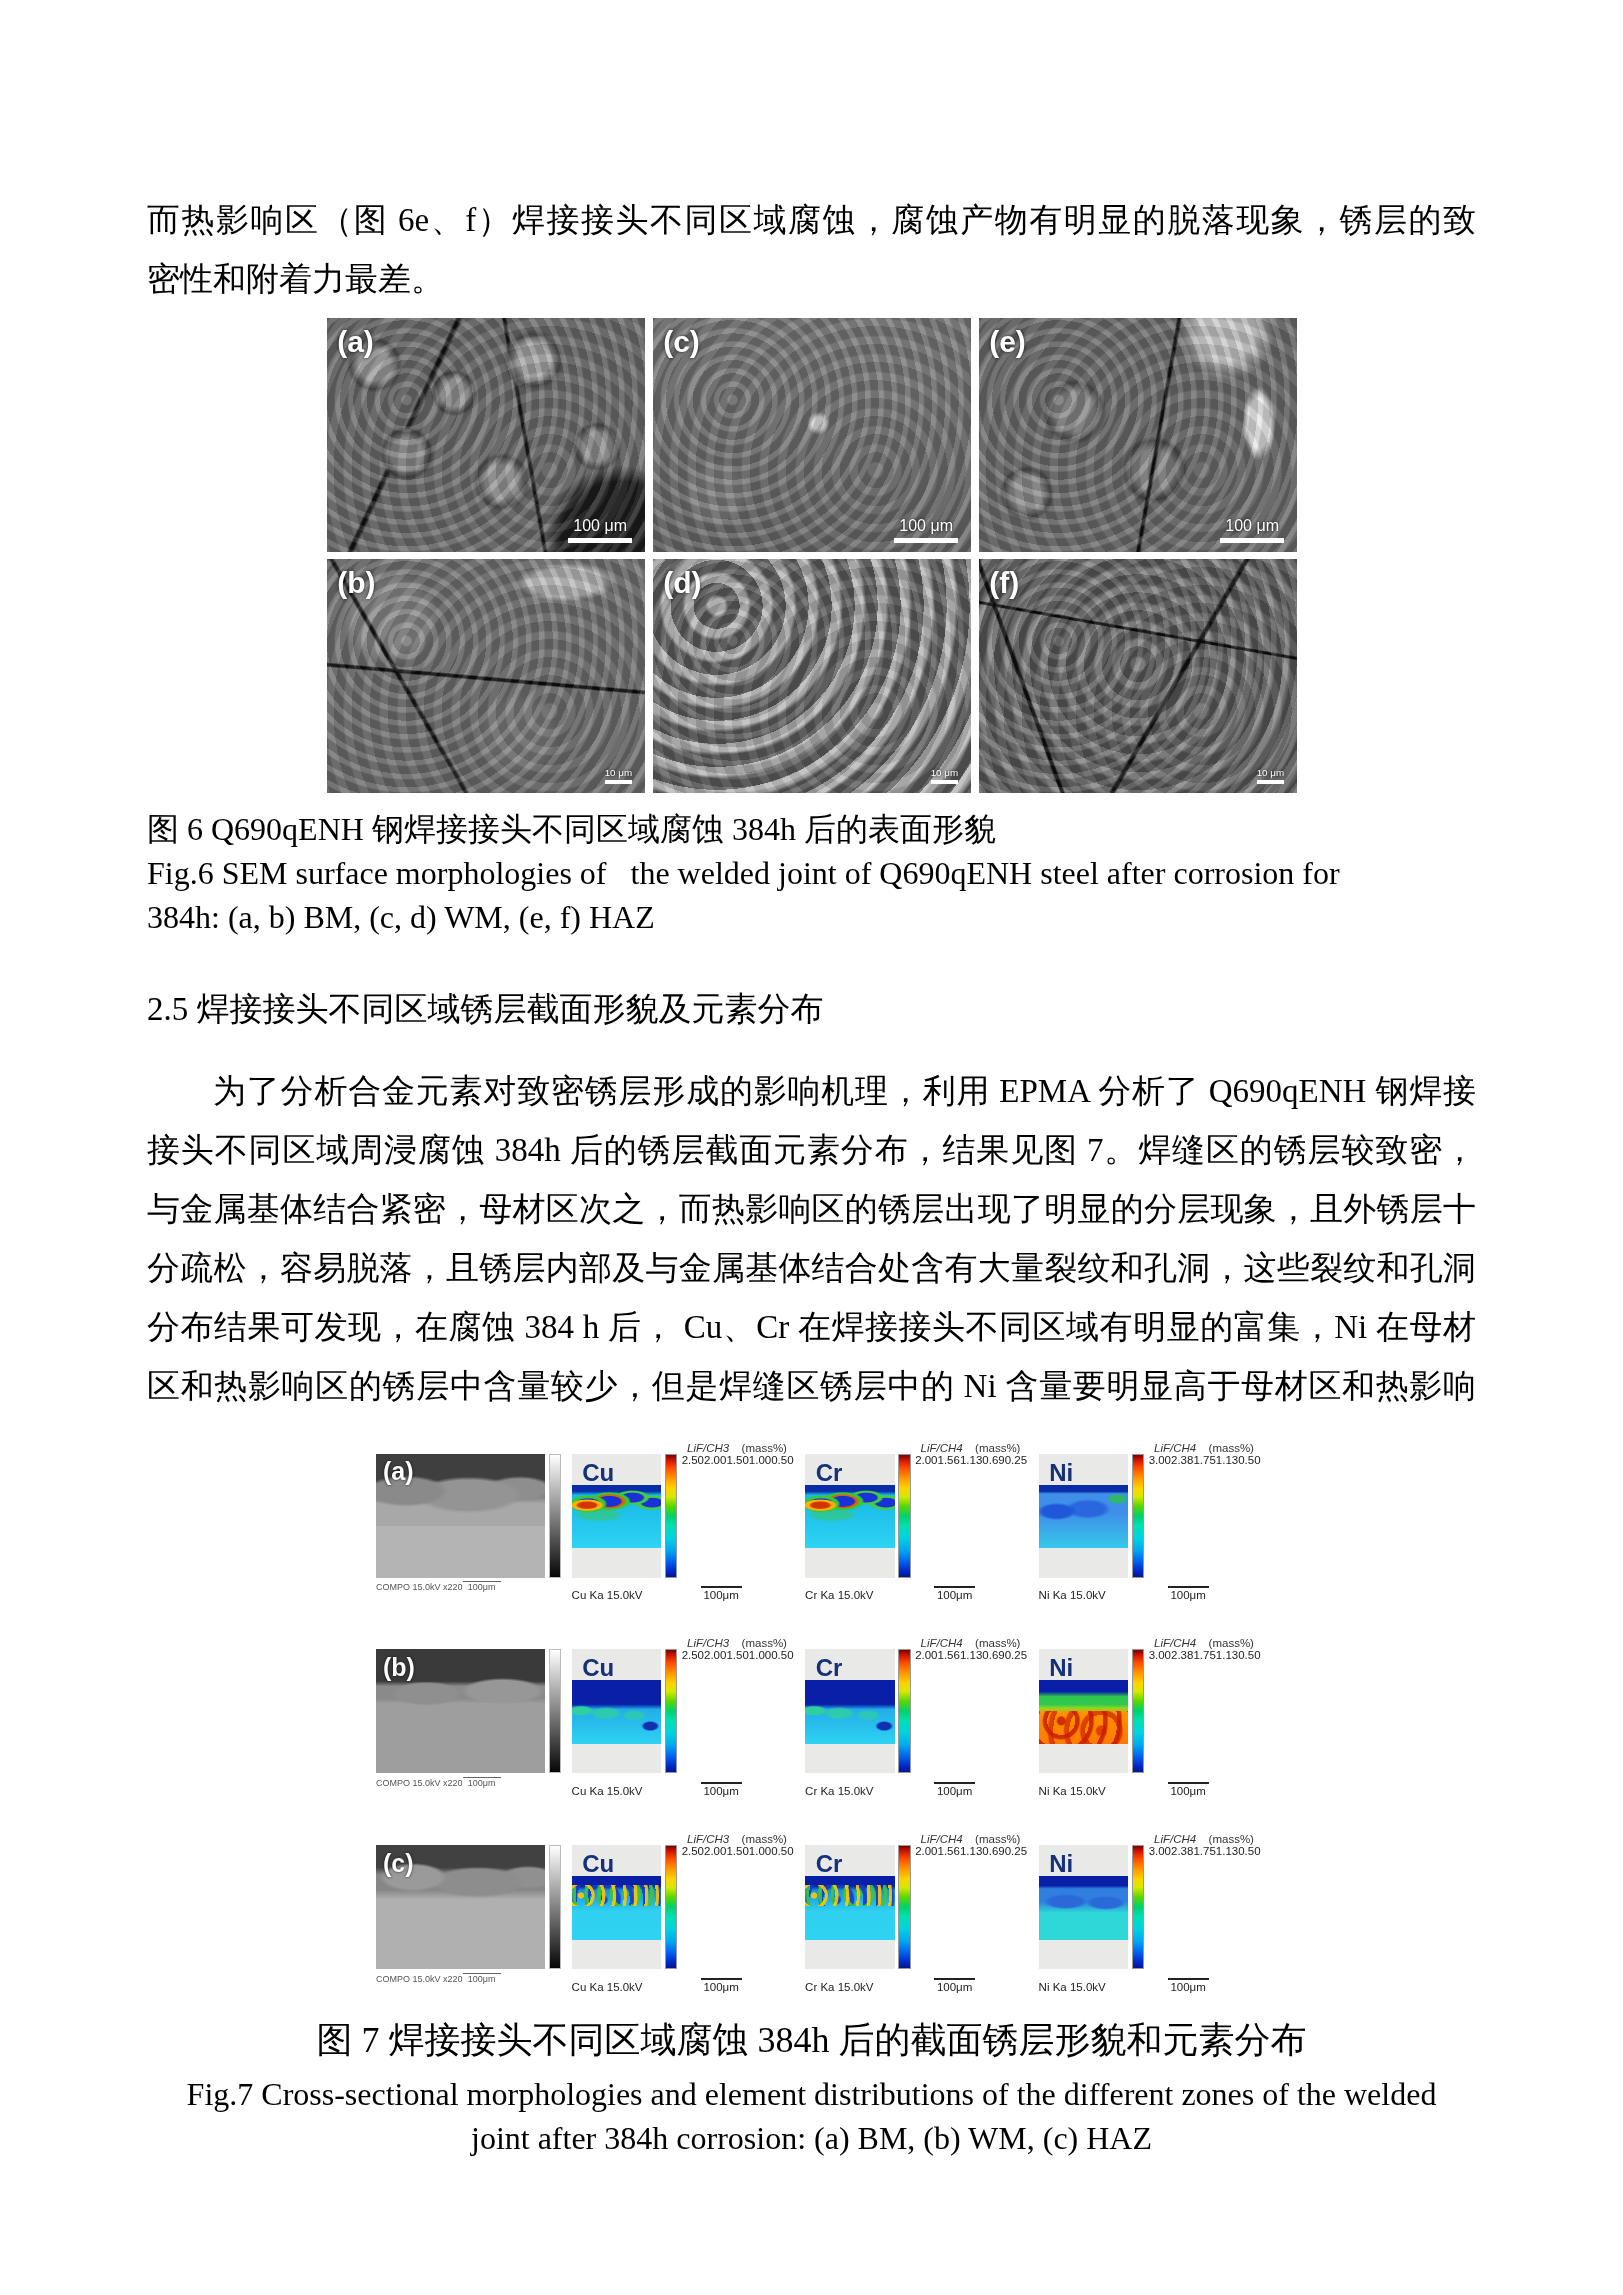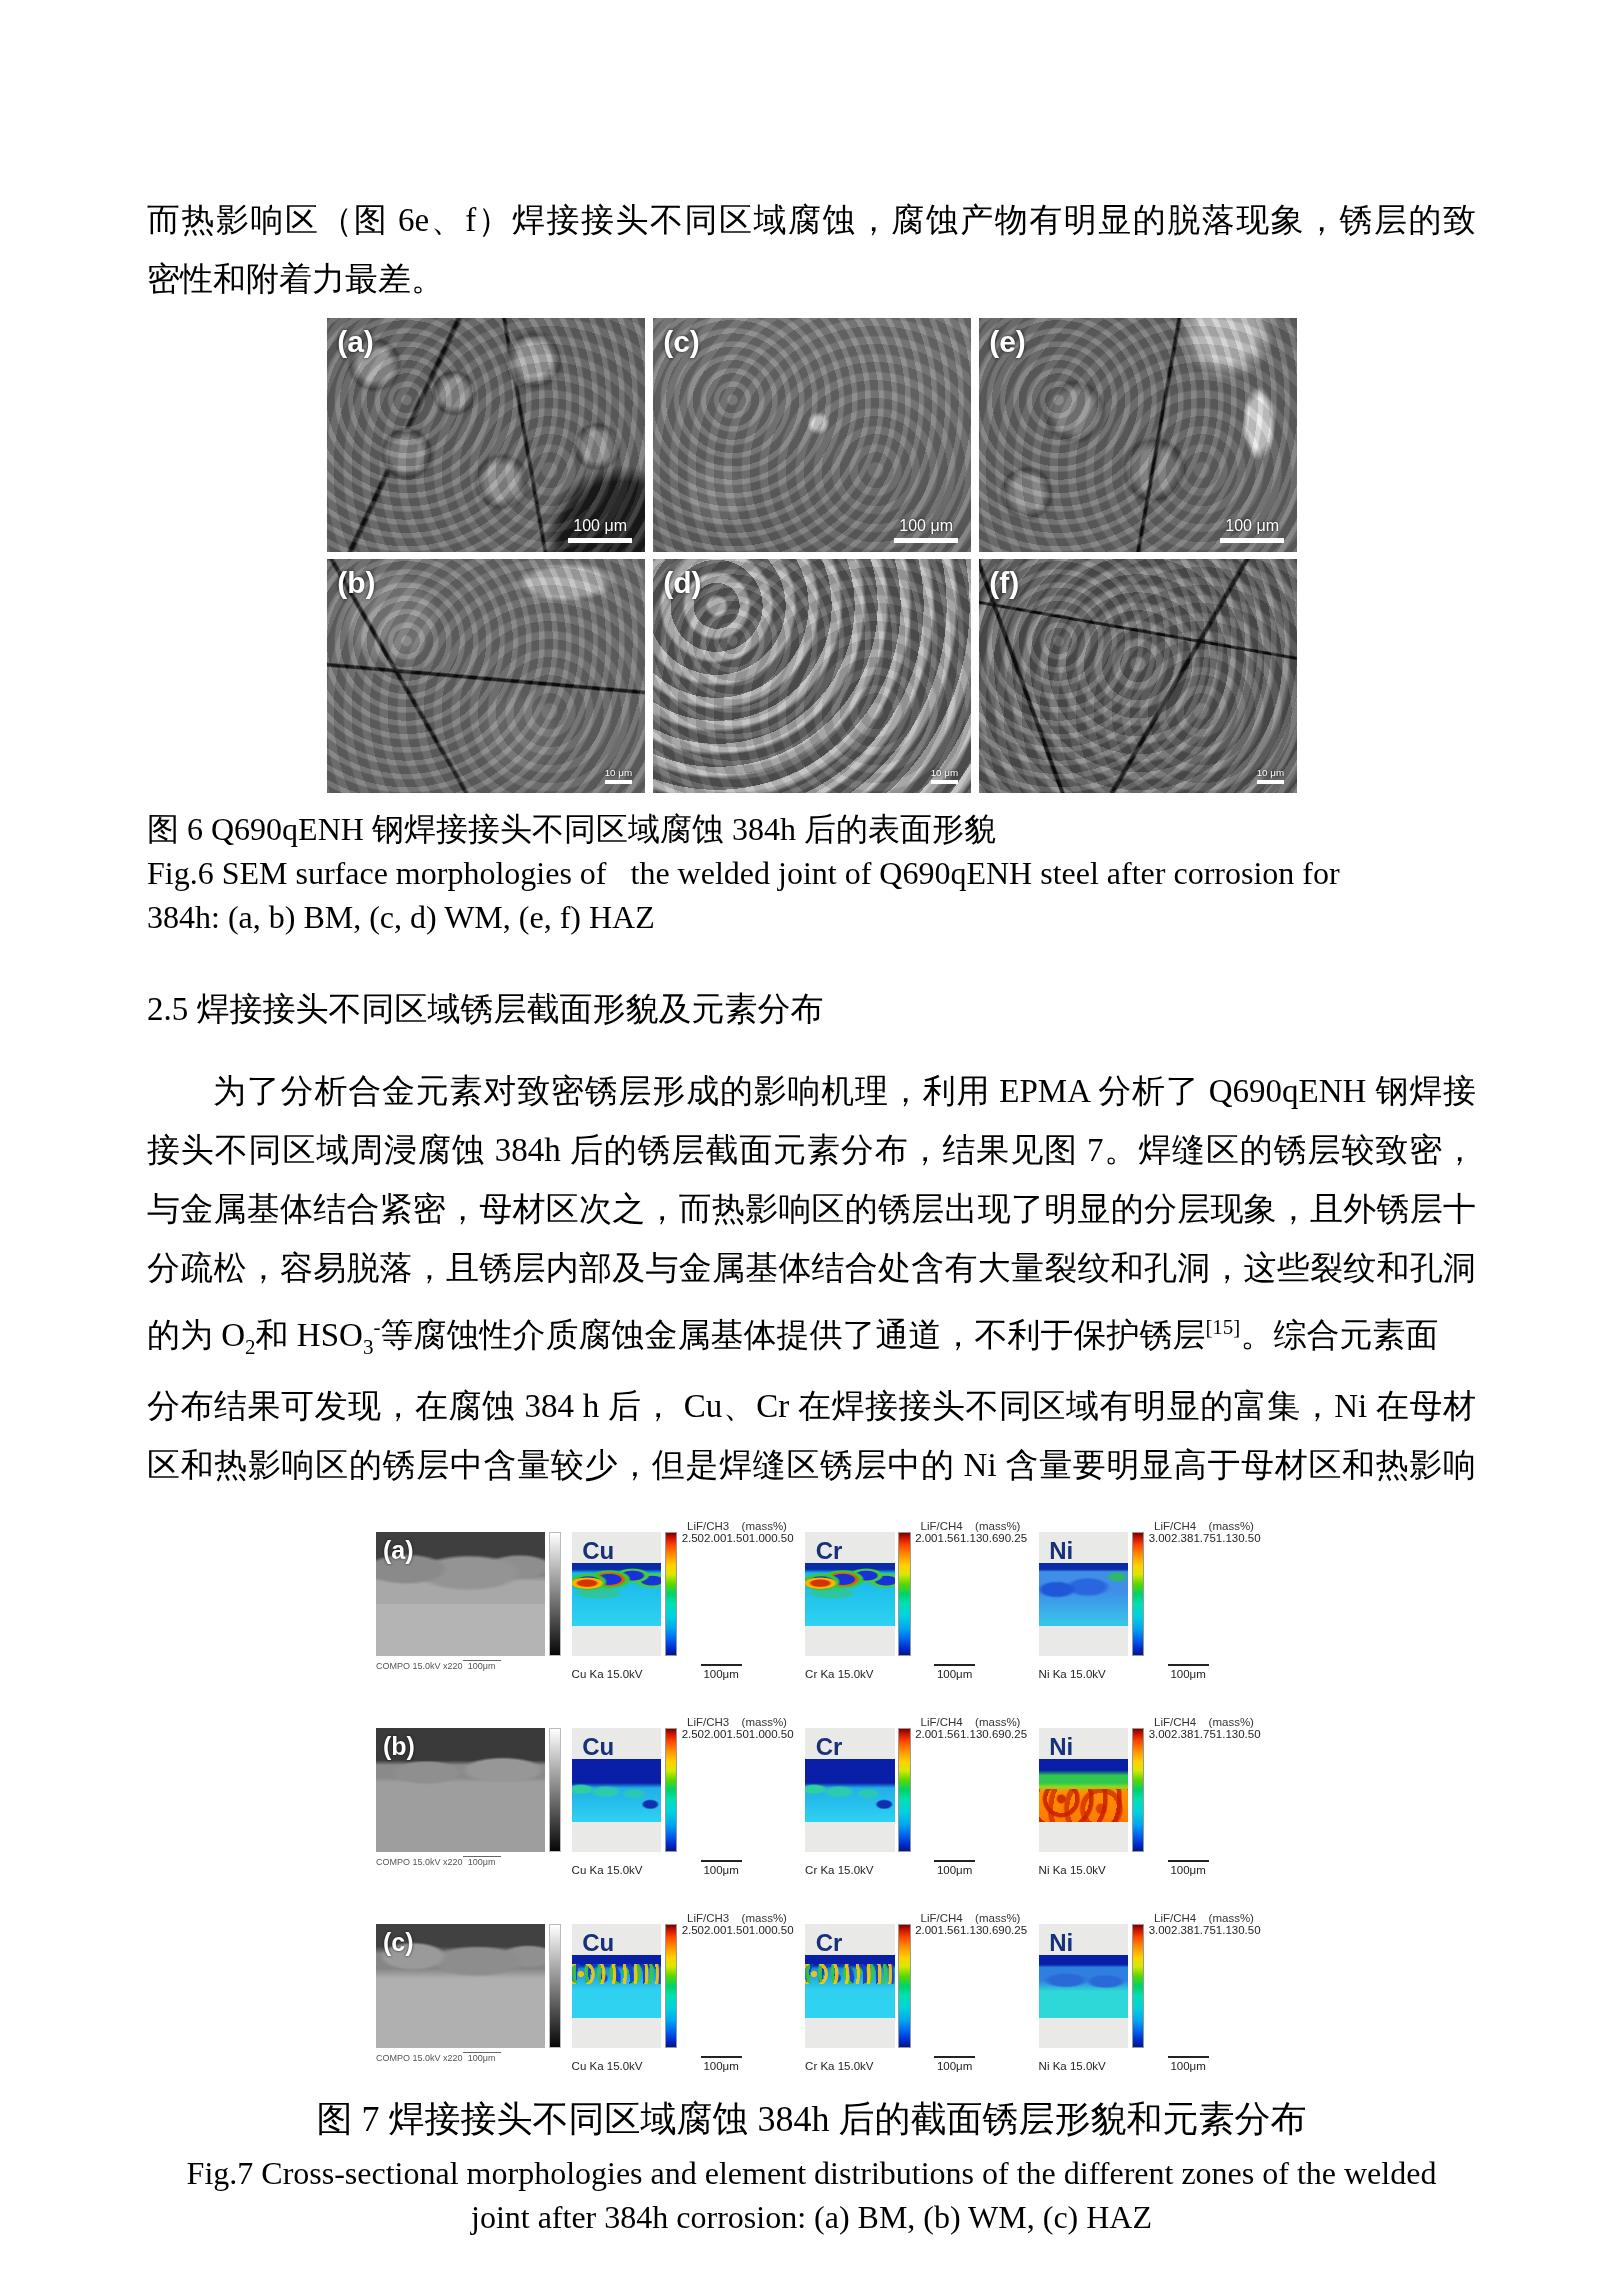--- a/index.html
+++ b/index.html
@@ -124,21 +124,21 @@
     font-family:"Liberation Sans","DejaVu Sans",sans-serif; font-size:9px; color:#555; margin-top:3.6px; }
   .sem-foot .sem-scale { text-align:center; border-top:0.9px solid #666; padding:0 5.3px; }
 
   .graybar { width:11.5px; height:124px; margin-left:4.4px; margin-right:10.7px;
     background:linear-gradient(to bottom,#ffffff,#060606); border:0.9px solid #bbb; }
 
   .map-col { width:222px; margin-right:11.5px; }
   .map-col.last { margin-right:0; }
   .map-head { display:flex; justify-content:flex-end; height:18px; align-items:flex-end;
     font-family:"Liberation Sans","DejaVu Sans",sans-serif; font-size:11.5px; color:#333; }
-  .map-head .crystal { margin-right:12.4px; }
+  .map-head .crystal { margin-right:12.4px;font-style:italic; }
   .map-head .unit { width:52px; }
   .map-body { display:flex; }
   .map-panel { position:relative; width:170px; height:124px; background:#e9e9e7; }
   .map-panel .el { position:absolute; top:5px; left:10.7px; z-index:2;
     font-family:"Liberation Sans","DejaVu Sans",sans-serif; font-weight:bold; font-size:24px; color:#16307a; }
   .band { position:absolute; left:0; right:0; top:25%; height:51%; overflow:hidden; }
 
   .map-a-cu, .map-a-cr { background:
       radial-gradient(ellipse 19.5px 7px at 17% 32%, #d43500 0 45%, #ffb300 60% 75%, transparent 85%),
       radial-gradient(ellipse 27px 12.4px at 18% 30%, #1a30d8 0 40%, #37c837 50% 62%, transparent 72%),
@@ -246,21 +246,20 @@
     <div class="figcap pre">Fig.6 SEM surface morphologies of   the welded joint of Q690qENH steel after corrosion for</div>
     <div class="figcap">384h: (a, b) BM, (c, d) WM, (e, f) HAZ</div>
 
     <div class="bline h25">2.5 焊接接头不同区域锈层截面形貌及元素分布</div>
 
     <div style="margin-top:23px;">
       <div class="bline j indent">为了分析合金元素对致密锈层形成的影响机理，利用 EPMA 分析了 Q690qENH 钢焊接</div>
       <div class="bline j">接头不同区域周浸腐蚀 384h 后的锈层截面元素分布，结果见图 7。焊缝区的锈层较致密，</div>
       <div class="bline j">与金属基体结合紧密，母材区次之，而热影响区的锈层出现了明显的分层现象，且外锈层十</div>
       <div class="bline j">分疏松，容易脱落，且锈层内部及与金属基体结合处含有大量裂纹和孔洞，这些裂纹和孔洞</div>
-      <div class="bline"><span>的为 O</span><sub>2</sub><span>和 HSO</span><sub>3</sub><sup>-</sup><span>等腐蚀性介质腐蚀金属基体提供了通道，不利于保护锈层</span><sup>[15]</sup><span>。综合元素面</span></div>
       <div class="bline j">分布结果可发现，在腐蚀 384 h 后， Cu、Cr 在焊接接头不同区域有明显的富集，Ni 在母材</div>
       <div class="bline j">区和热影响区的锈层中含量较少，但是焊缝区锈层中的 Ni 含量要明显高于母材区和热影响</div>
     </div>
 
     <div class="fig7">
 
       <div class="f7row">
         <div class="sem-col">
           <div class="map-head">&nbsp;</div>
           <div class="sem7">

